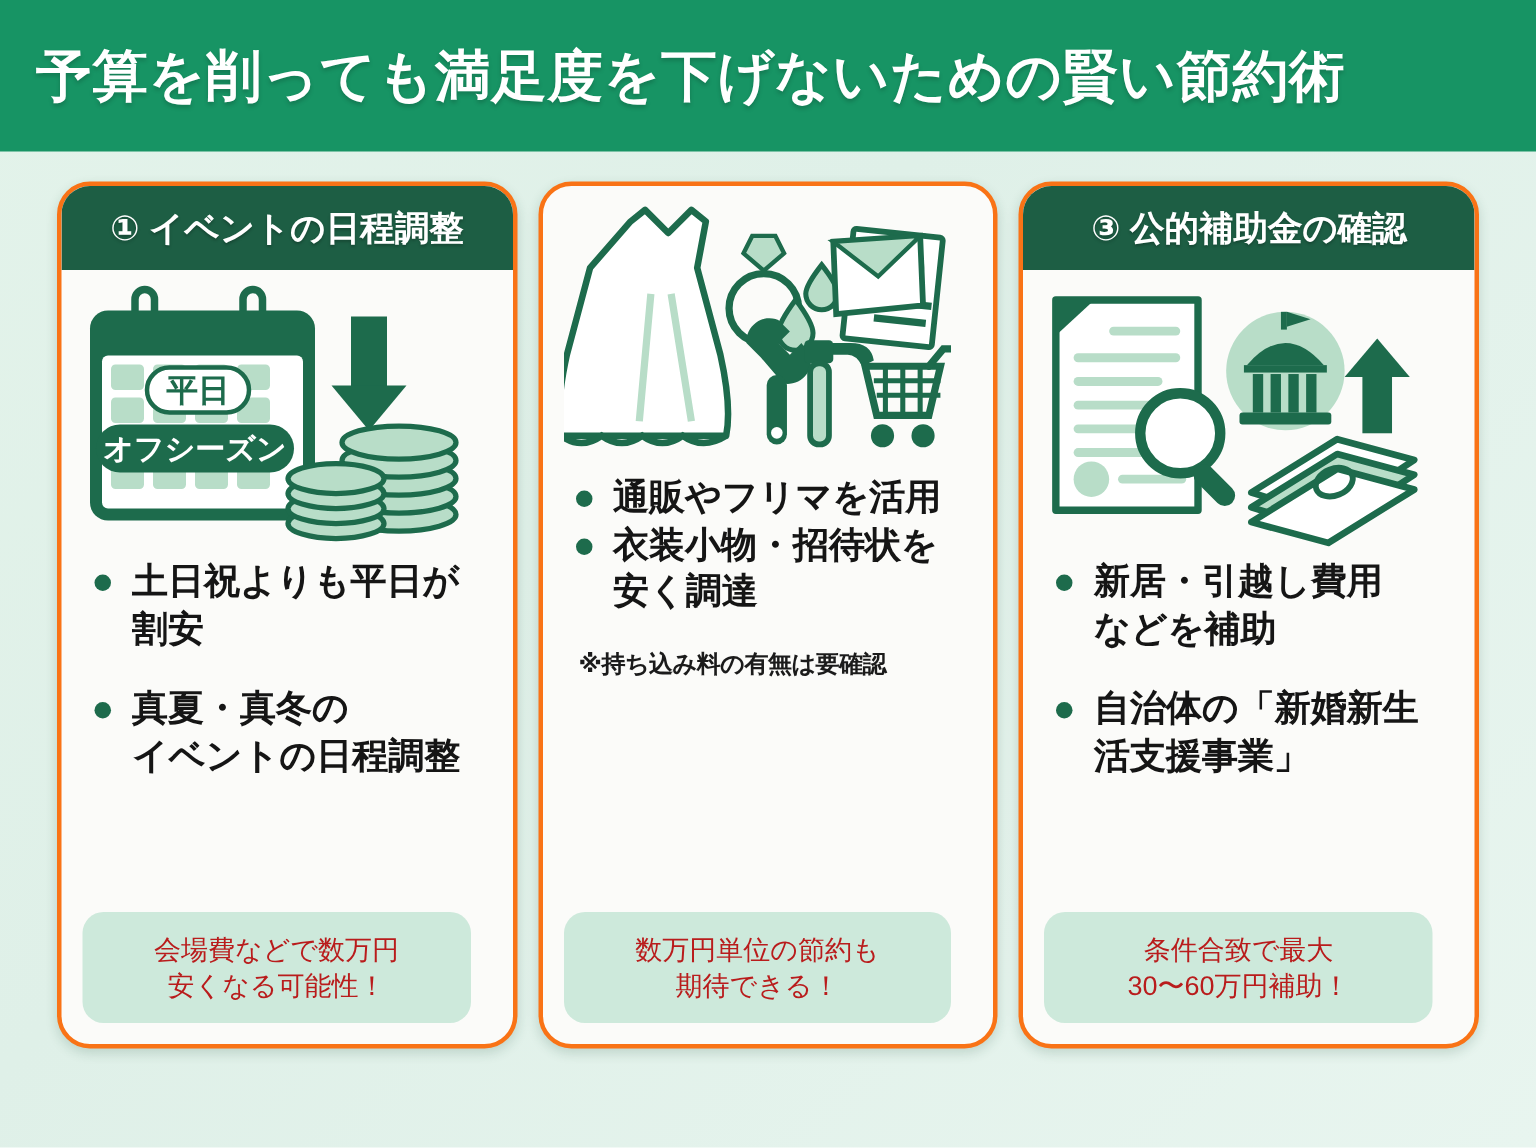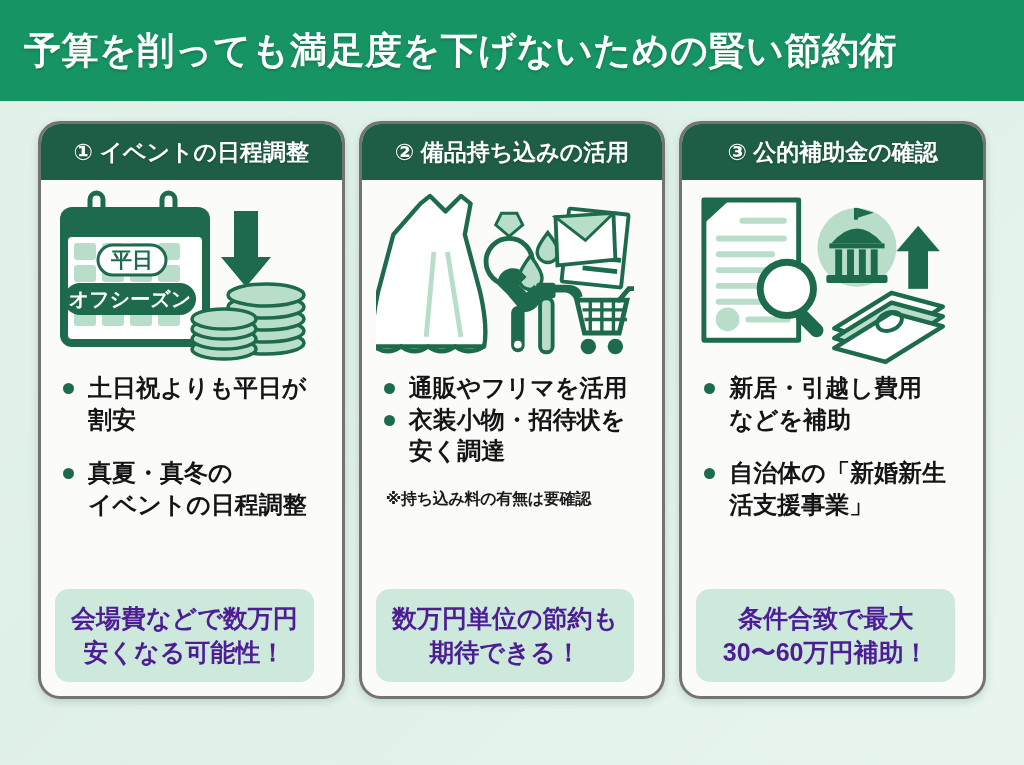--- a/index.html
+++ b/index.html
@@ -40,21 +40,21 @@
     gap: 14px;
     padding: 20px 38px 0 38px;
     height: 664px;
     align-items: flex-start;
   }
 
   .card {
     flex: 1 1 0;
     height: 578px;
     background: #fbfbf9;
-    border: 3px solid #737373;
+    border: 3px solid #f97316;
     border-radius: 22px;
     display: flex;
     flex-direction: column;
     overflow: hidden;
     box-shadow: 0 3px 8px rgba(25,80,55,0.18);
   }
 
   .card-header {
     background: #1d5e44;
     color: #ffffff;
@@ -127,24 +127,24 @@
   
   .highlight {
     flex: 0 0 auto;
     background: #cde9db;
     border-radius: 14px;
     padding: 13px 10px;
     text-align: center;
     margin-top: 12px;
   }
   .highlight-text {
-    font-size: 25px;
-    font-weight: 700;
+    font-size: 18px;
+    font-weight: 400;
     line-height: 1.34;
-    color: #4c1d95;
+    color: #b91c1c;
     white-space: pre-line;
     display: block;
   }
 
   
   .dk  { fill: #1d6b4c; }
   .lt  { fill: #b8ddc8; }
   .wh  { fill: #ffffff; }
 </style>
 </head>
@@ -228,23 +228,20 @@
       </div>
 
       <div class="highlight">
         <span class="highlight-text">会場費などで数万円
 安くなる可能性！</span>
       </div>
     </div>
   </section>
 
   <section class="card">
-    <div class="card-header">
-      <span class="ch-text">② 備品持ち込みの活用</span>
-    </div>
     <div class="card-body">
 
       <div class="illus">
         <svg width="268" height="176" viewBox="0 0 268 176">
 
           <g>
             <path d="M46 12 L56 4 L72 20 L88 4 L98 12 L92 44 L108 104
                      Q116 140 112 160 L-2 160 Q-6 140 2 104 L18 44 Z" fill="#ffffff" stroke="#1d6b4c" stroke-width="4.5" stroke-linejoin="round"></path>
             <path d="M-2 160 q14 10 28 0 q14 10 28 0 q14 10 28 0 q14 10 30 0" fill="none" stroke="#1d6b4c" stroke-width="4.5"></path>
             <path d="M60 62 L52 150 M74 62 L88 150" stroke="#b8ddc8" stroke-width="5" fill="none"></path>

